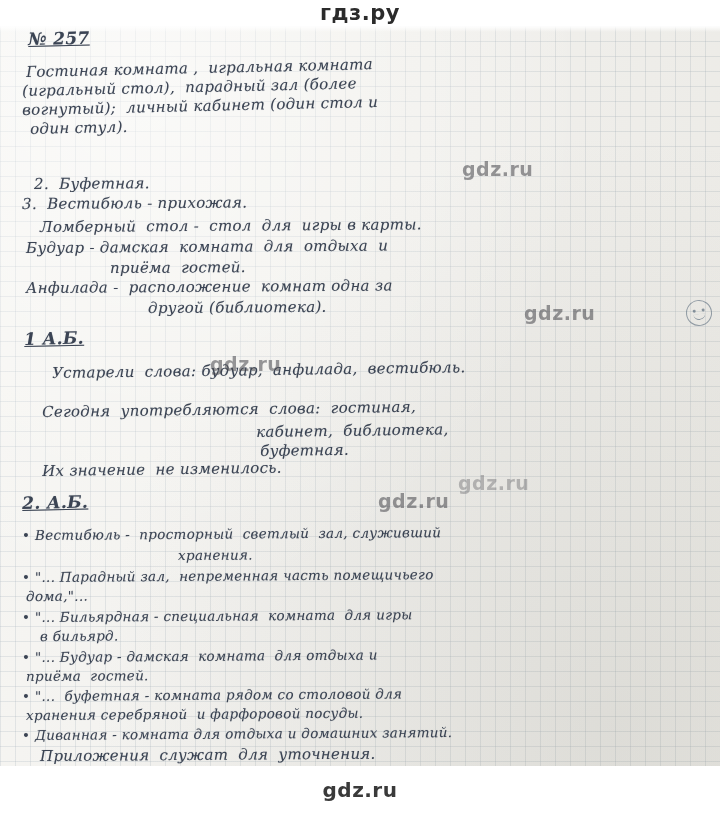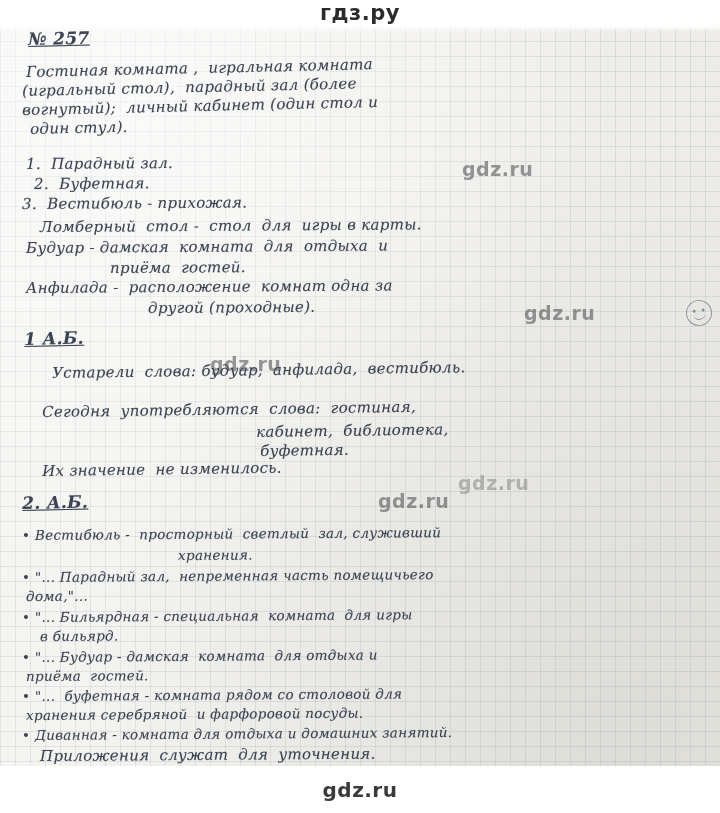--- a/index.html
+++ b/index.html
@@ -167,29 +167,28 @@
   <div class="sheet"></div>
   <div class="sheet-edge-top"></div>
 
   <div class="hw b u lg r2" style="left:28px; top:30px;">№ 257</div>
 
   <div class="hw r2" style="left:26px; top:64px;">Гостиная комната ,  игральная комната</div>
   <div class="hw r2" style="left:22px; top:83px;">(игральный стол),  парадный зал (более</div>
   <div class="hw r2" style="left:22px; top:102px;">вогнутый);  личный кабинет (один стол и</div>
   <div class="hw r2" style="left:30px; top:121px;">один стул).</div>
 
-  <div class="hw r3" style="left:26px; top:156px;">1.  Парадный зал.</div>
   <div class="hw r3" style="left:34px; top:176px;">2.  Буфетная.</div>
   <div class="hw r3" style="left:22px; top:196px;">3.  Вестибюль - прихожая.</div>
 
   <div class="hw r3" style="left:40px; top:219px;">Ломберный  стол -  стол  для  игры в карты.</div>
   <div class="hw r3" style="left:26px; top:240px;">Будуар - дамская  комната  для  отдыха  и</div>
   <div class="hw r3" style="left:110px; top:260px;">приёма  гостей.</div>
   <div class="hw r3" style="left:26px; top:280px;">Анфилада -  расположение  комнат одна за</div>
-  <div class="hw r3" style="left:148px; top:300px;">другой (проходные).</div>
+  <div class="hw r3" style="left:148px; top:300px;">другой (библиотека).</div>
 
   <div class="hw b u lg r2" style="left:24px; top:330px;">1 А.Б.</div>
 
   <div class="hw r1" style="left:52px; top:365px;">Устарели  слова: будуар,  анфилада,  вестибюль.</div>
   <div class="hw r1" style="left:42px; top:404px;">Сегодня  употребляются  слова:  гостиная,</div>
   <div class="hw r1" style="left:256px; top:424px;">кабинет,  библиотека,</div>
   <div class="hw r1" style="left:260px; top:443px;">буфетная.</div>
   <div class="hw r1" style="left:42px; top:463px;">Их значение  не изменилось.</div>
 
   <div class="hw b u lg r2" style="left:22px; top:494px;">2. А.Б.</div>

